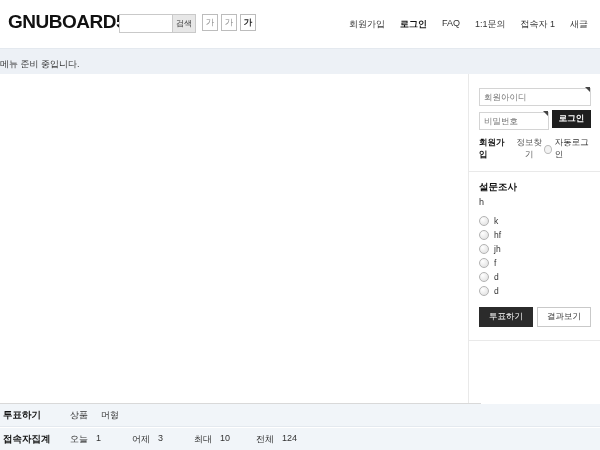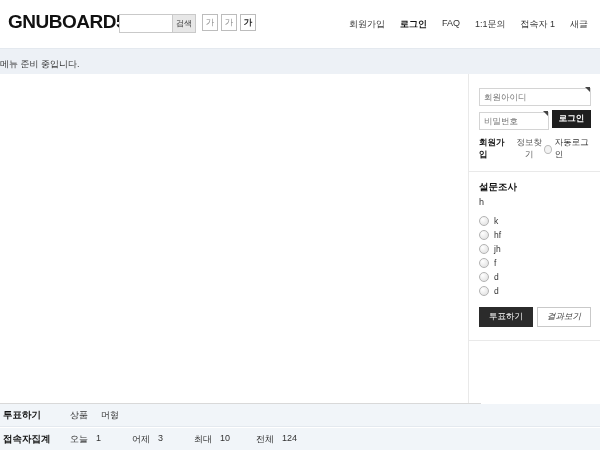--- a/index.html
+++ b/index.html
@@ -62,21 +62,21 @@
   .poll-title { font-size:9.5px; font-weight:700; color:#111; }
   .poll-question { font-size:9px; color:#333; margin:3px 0 9px; }
   .poll-item { display:flex; align-items:center; gap:5px; margin-bottom:4px; cursor:pointer; }
   .radio { width:10px; height:10px; border-radius:50%; border:1px solid #b3b3b3;
     background:radial-gradient(circle at 35% 30%, #ffffff, #dcdcdc); flex:0 0 auto; }
   .poll-item .opt { font-size:8.5px; color:#333; }
   .poll-btns { display:flex; gap:4px; margin-top:11px; }
   .vote-btn { width:56px; height:20px; background:#2b2b2b; color:#fff; border:1px solid #2b2b2b;
     font-size:8.5px; cursor:pointer; }
   .result-btn { width:56px; height:20px; background:#fff; color:#333; border:1px solid #c9c9c9;
-    font-size:8.5px; cursor:pointer;font-style:italic; }
+    font-size:8.5px; cursor:pointer; }
 
   
   .foot-row { position:absolute; left:0; width:600px; height:23px; background:#f1f5f9;
     display:flex; align-items:center; }
   .foot-row.r1 { top:404px; border-bottom:1px solid #e4e9ef; }
   .foot-row.r2 { top:428px; height:22px; }
   .foot-label { width:70px; padding-left:3px; font-size:9.5px; font-weight:700;
     color:#111; flex:0 0 auto; }
   .pop-links { display:flex; gap:13px; }
   .pop-links a { font-size:9px; color:#333; text-decoration:none; cursor:pointer; }

